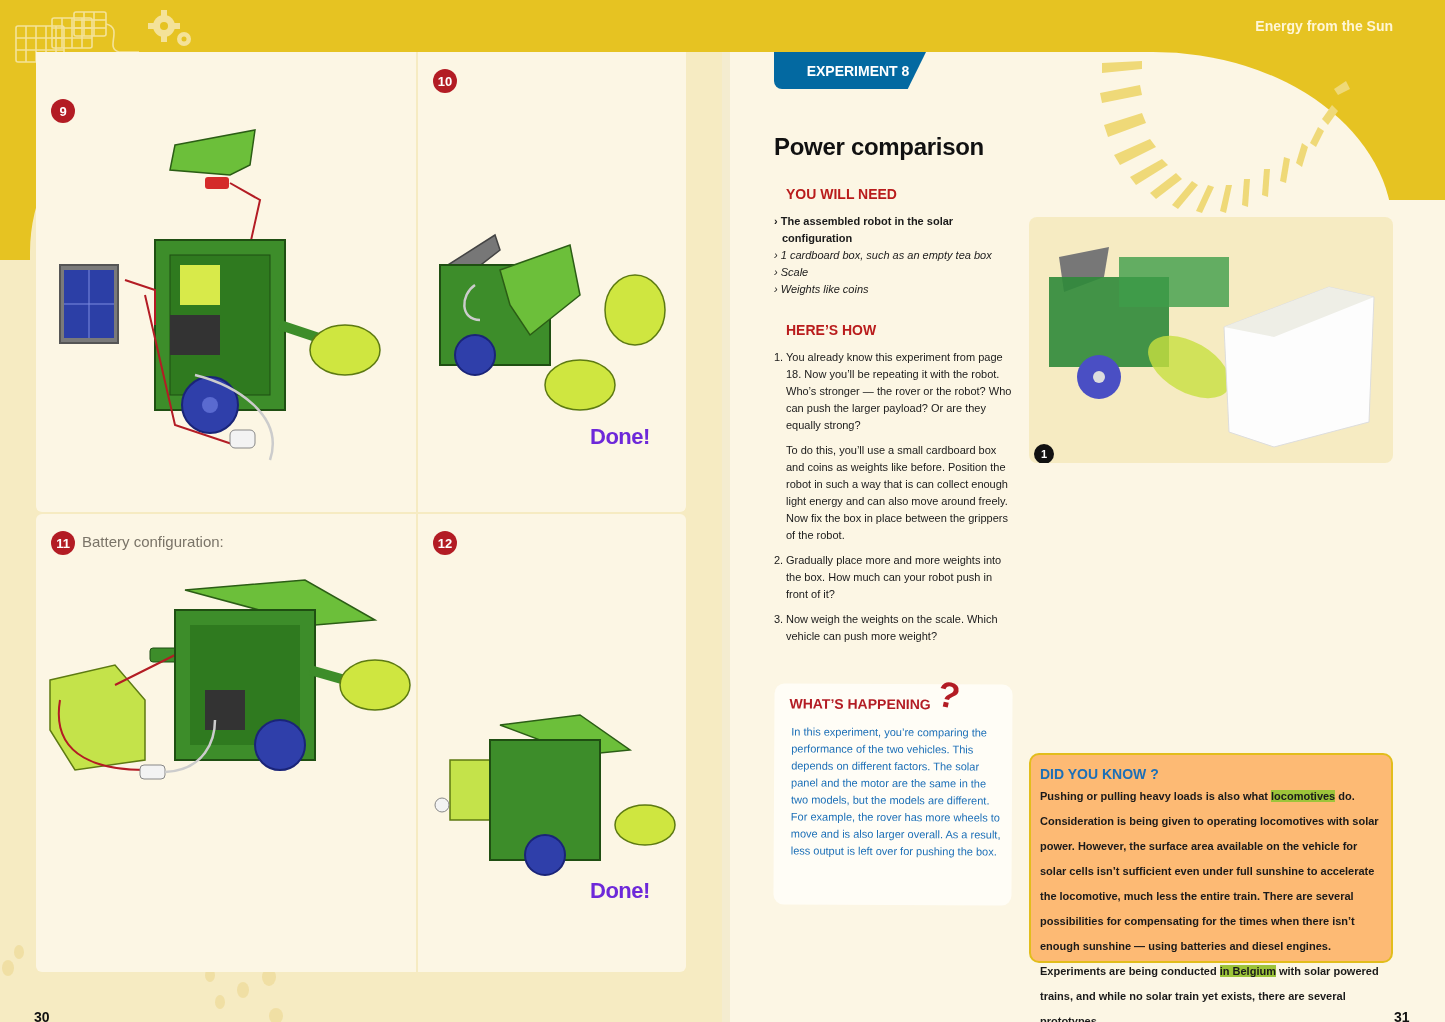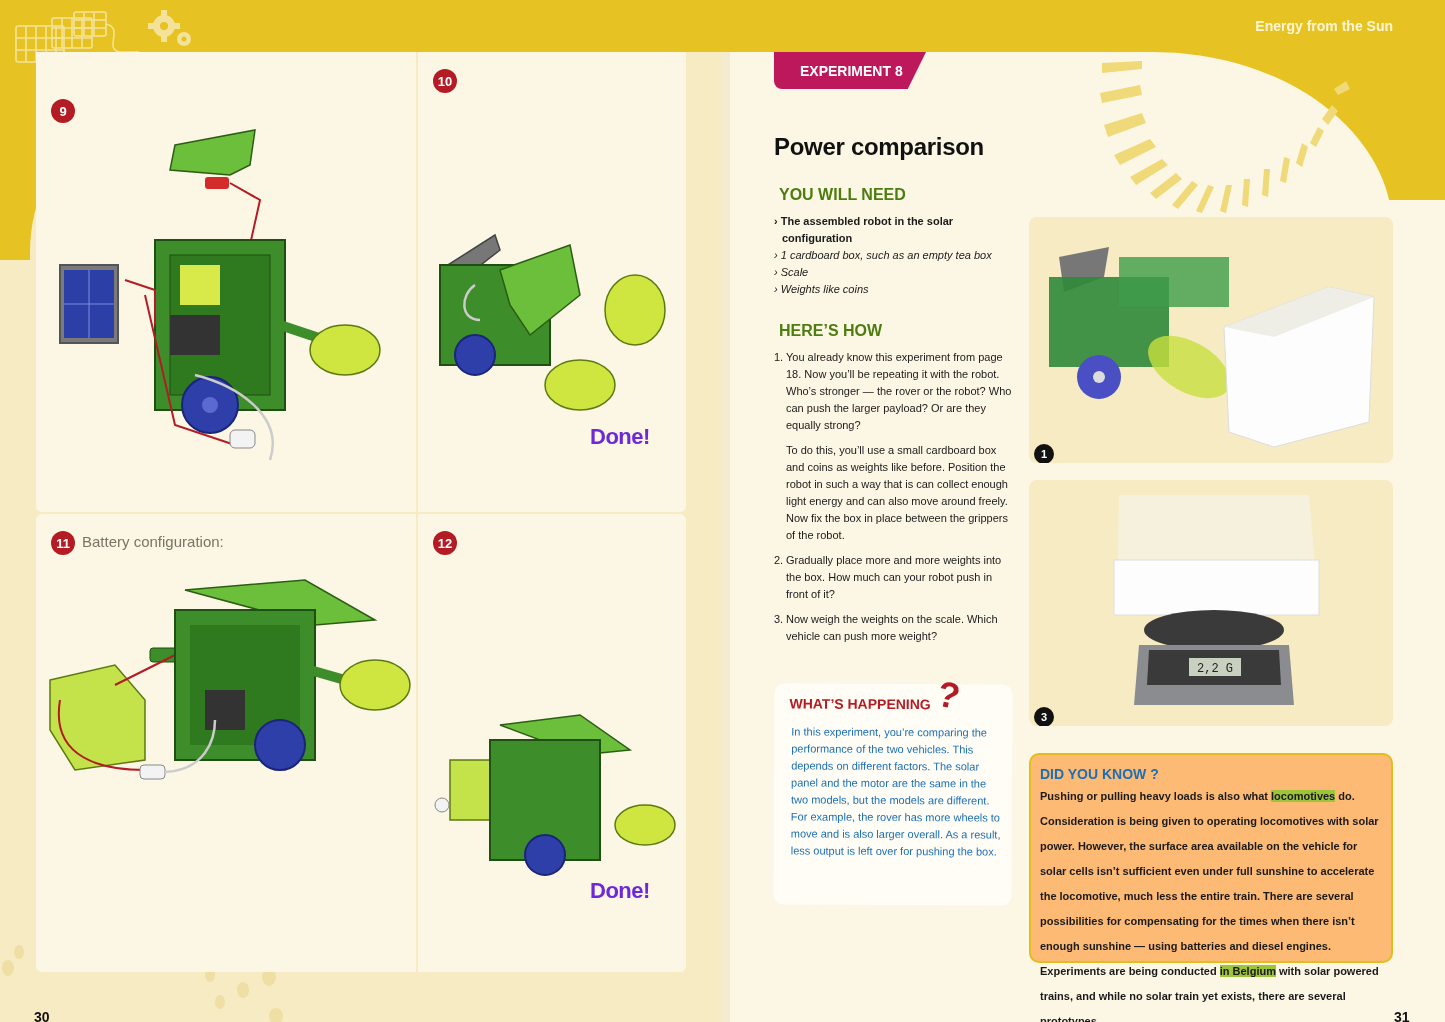--- a/index.html
+++ b/index.html
@@ -23,23 +23,23 @@
   .page-num{position:absolute;font-family:"Liberation Sans",sans-serif;font-weight:bold;font-size:14px;color:#111;margin-top:24px;}
   .dots span{position:absolute;border-radius:50%;background:#efdc9c;opacity:0.8;}
   .header-icon{position:absolute;left:14px;top:8px;}
   
   .page-right{position:absolute;left:722px;top:0;width:723px;height:1022px;background:#fcf6e4;overflow:hidden;}
   .page-right .band{position:absolute;left:0;top:0;width:723px;height:52px;background:#e6c322;}
   .page-right .rcorner{position:absolute;right:0;top:0;width:320px;height:200px;background:#e6c322;}
   .page-right .rcut{position:absolute;right:52px;top:52px;width:800px;height:1100px;background:#fcf6e4;border-top-right-radius:240px 180px;}
   .page-right .spine{position:absolute;left:0;top:52px;width:8px;height:970px;background:#f4ecd0;}
   .running-title{position:absolute;right:52px;top:18px;font-family:"Liberation Sans",sans-serif;font-weight:bold;font-size:14px;color:#fff6d6;}
-  .exp-tab{position:absolute;left:52px;top:52px;width:152px;height:37px;background:#be185d;border-radius:0 0 0 8px;clip-path:polygon(0 0,100% 0,88% 100%,0 100%);color:#fff;font-family:"Liberation Sans",sans-serif;font-weight:bold;font-size:14px;padding:11px 0 0 26px;}
+  .exp-tab{position:absolute;left:52px;top:52px;width:152px;height:37px;background:#0369a1;border-radius:0 0 0 8px;clip-path:polygon(0 0,100% 0,88% 100%,0 100%);color:#fff;font-family:"Liberation Sans",sans-serif;font-weight:bold;font-size:14px;padding:11px 0 0 16px;text-align:center;}
   .title{position:absolute;left:52px;top:133px;font-family:"Liberation Sans",sans-serif;font-weight:bold;font-size:24px;color:#111;letter-spacing:-0.3px;}
-  .sec-head{position:absolute;left:57px;font-family:"Liberation Sans",sans-serif;font-weight:bold;font-size:16px;color:#4d7c0f;}
+  .sec-head{position:absolute;left:64px;font-family:"Liberation Sans",sans-serif;font-weight:bold;font-size:14px;color:#b91c1c;}
   .need-list{position:absolute;left:52px;top:213px;width:240px;font-family:"Liberation Sans",sans-serif;font-size:11px;color:#1a1a1a;line-height:17px;}
   .need-list li{list-style:none;padding-left:8px;text-indent:-8px;}
   .need-list li.bold{font-weight:bold;}
   .need-list li.ital{font-style:italic;}
   .steps{position:absolute;left:52px;top:349px;width:240px;font-family:"Liberation Sans",sans-serif;font-size:11px;color:#1a1a1a;line-height:17px;}
   .steps .step{display:flex;margin-bottom:8px;}
   .steps .n{width:12px;flex:none;}
   .steps p{margin-bottom:8px;}
   .steps p:last-child{margin-bottom:0;}
   .happening{position:absolute;left:52px;top:684px;width:238px;height:221px;background:#fffdf6;border-radius:10px;transform:rotate(0.3deg);}
@@ -263,32 +263,20 @@
         <rect x="90" y="40" width="110" height="50" fill="#3e9e4a" opacity="0.8"></rect>
         <circle cx="70" cy="160" r="22" fill="#4a4fc4"></circle>
         <circle cx="70" cy="160" r="6" fill="#ddd"></circle>
         <ellipse cx="160" cy="150" rx="45" ry="25" fill="#c8e040" opacity="0.8" transform="rotate(30 160 150)"></ellipse>
         <polygon points="195,110 300,70 345,80 340,205 245,230 200,215" fill="#fdfdfd" stroke="#ddd"></polygon>
         <polygon points="195,110 300,70 345,80 245,120" fill="#eeeee6"></polygon>
       </svg>
       <div class="photo-badge" style="top:227px">1</div>
     </div>
 
-    <div class="photo photo-3">
-      <svg width="364" height="246" viewBox="0 0 364 246">
-        <polygon points="90,15 280,15 290,130 88,130" fill="#f5f1dc"></polygon>
-        <rect x="85" y="80" width="205" height="55" fill="#fdfdfd" stroke="#ddd"></rect>
-        <ellipse cx="185" cy="150" rx="70" ry="20" fill="#3a3a3a"></ellipse>
-        <path d="M110,165 L260,165 L265,225 L105,225 Z" fill="#8a8c90"></path>
-        <path d="M120,170 L250,170 L252,205 L118,205 Z" fill="#3a3a3a"></path>
-        <rect x="160" y="178" width="52" height="18" fill="#c8d0c0"></rect>
-        <text x="186" y="192" text-anchor="middle" font-family="Liberation Mono, monospace" font-size="12" fill="#222">2,2 G</text>
-      </svg>
-      <div class="photo-badge" style="top:227px">3</div>
-    </div>
 
     <div class="didyouknow">
       <h3>DID YOU KNOW ?</h3>
       <div class="body"><span>Pushing or pulling heavy loads is also what </span><span class="hl">locomotives</span><span> do. Consideration is being given to operating locomotives with solar power. However, the surface area available on the vehicle for solar cells isn’t sufficient even under full sunshine to accelerate the locomotive, much less the entire train. There are several possibilities for compensating for the times when there isn’t enough sunshine — using batteries and diesel engines. Experiments are being conducted </span><span class="hl">in Belgium</span><span> with solar powered trains, and while no solar train yet exists, there are several prototypes.</span></div>
     </div>
 
     <div class="page-num" style="left:672px;top:985px">31</div>
   </div>
 </div>
 

